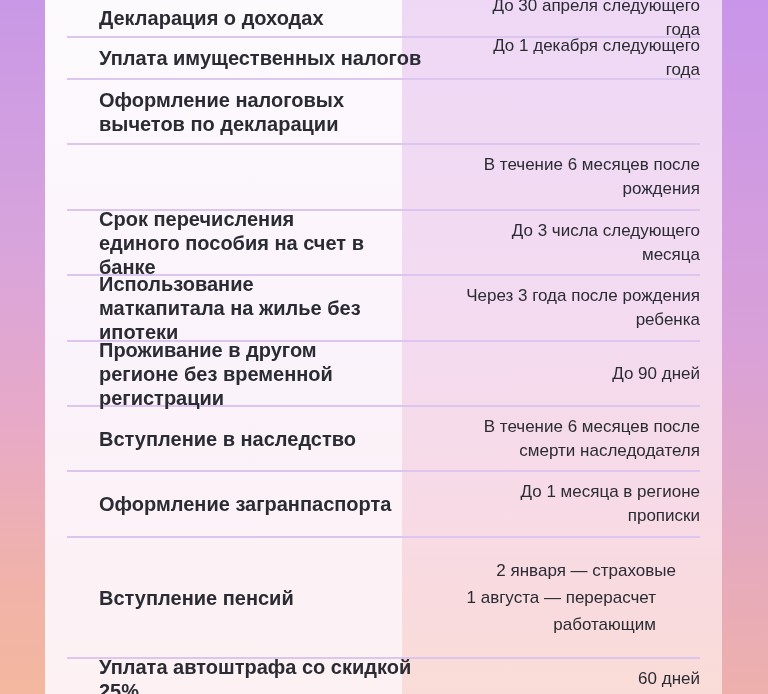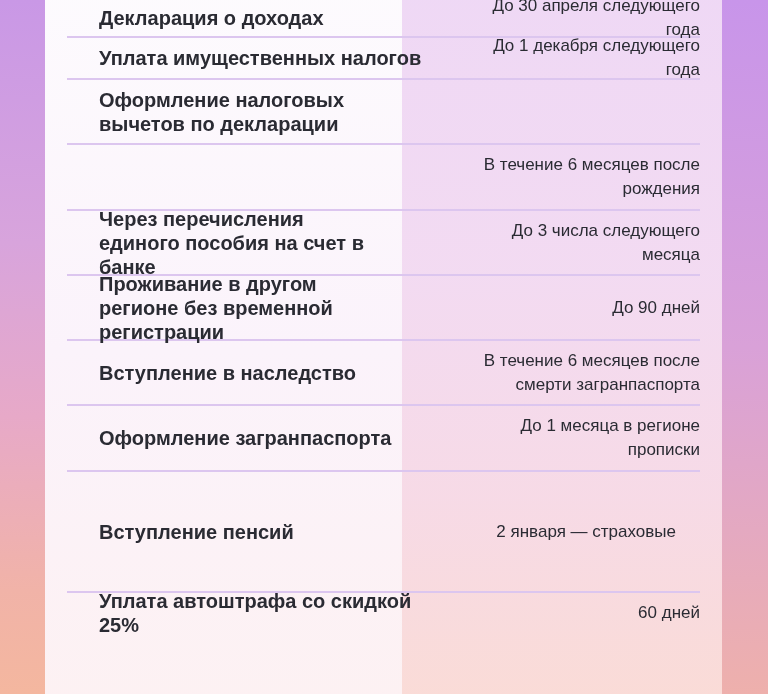--- a/index.html
+++ b/index.html
@@ -68,54 +68,62 @@
     </div>
 
     <div class="row" style="height:64px">
       <div class="cell-right">
         <span style="display:block">В течение 6 месяцев после</span>
         <span style="display:block">рождения</span>
       </div>
     </div>
 
     <div class="row" style="height:63px">
-      <div class="cell-left" style="width:270px;padding-right:65px">Через перечисления единого пособия на счет в банке</div>
+      <div class="cell-left" style="width:270px;padding-right:65px">Срок перечисления единого пособия на счет в банке</div>
       <div class="cell-right">
         <span>До 3 числа следующего месяца</span>
       </div>
     </div>
 
+    <div class="row" style="height:64px">
+      <div class="cell-left" style="width:270px;padding-right:65px">Использование маткапитала на жилье без ипотеки</div>
+      <div class="cell-right">
+        <span style="display:block">Через 3 года после рождения</span>
+        <span style="display:block">ребенка</span>
+      </div>
+    </div>
 
     <div class="row" style="height:63px">
       <div class="cell-left" style="width:285px;padding-right:50px">Проживание в другом регионе без временной регистрации</div>
       <div class="cell-right">
         <span>До 90 дней</span>
       </div>
     </div>
 
     <div class="row" style="height:63px">
       <div class="cell-left">Вступление в наследство</div>
       <div class="cell-right">
         <span style="display:block">В течение 6 месяцев после</span>
-        <span style="display:block">смерти загранпаспорта</span>
+        <span style="display:block">смерти наследодателя</span>
       </div>
     </div>
 
     <div class="row" style="height:64px">
       <div class="cell-left">Оформление загранпаспорта</div>
       <div class="cell-right">
         <span style="display:block">До 1 месяца в регионе</span>
         <span style="display:block">прописки</span>
       </div>
     </div>
 
     <div class="row" style="height:119px">
       <div class="cell-left">Вступление пенсий</div>
       <div class="cell-right" style="width:220px;flex:none">
         <span class="sub">2 января — страховые</span>
+        <span class="sub" style="width:200px">1 августа — перерасчет работающим</span>
       </div>
     </div>
 
     <div class="row" style="height:40px">
       <div class="cell-left">Уплата автоштрафа со скидкой 25%</div>
       <div class="cell-right">
         <span>60 дней</span>
       </div>
     </div>
 

